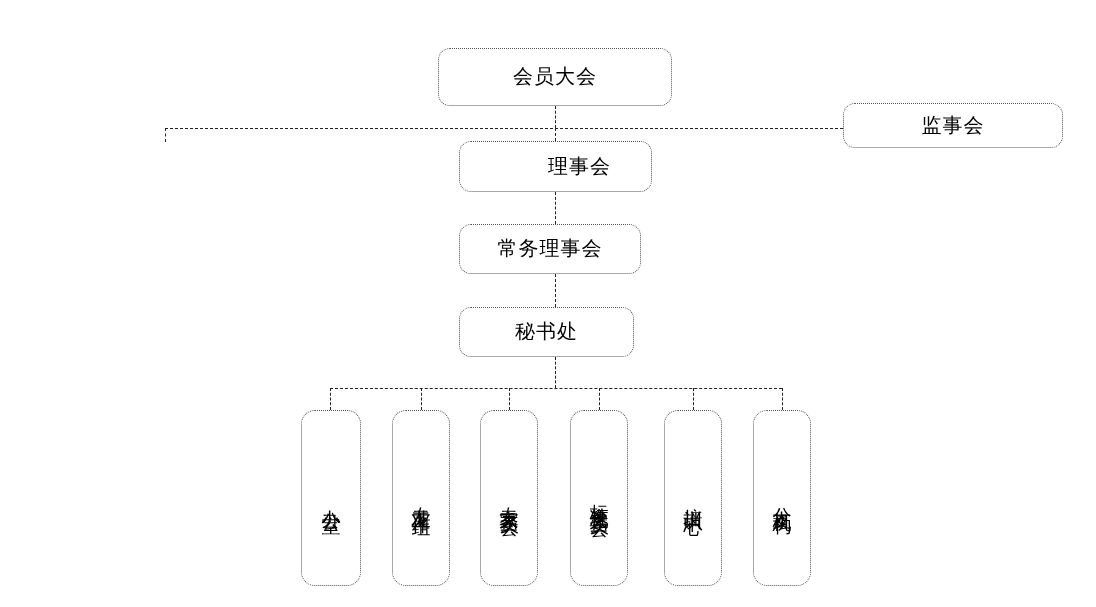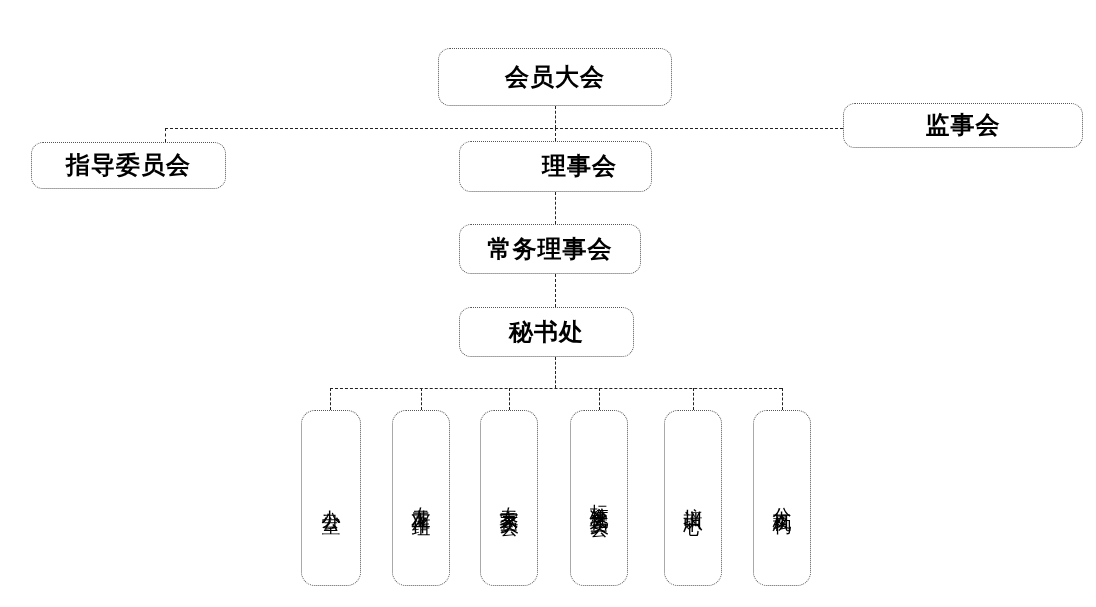--- a/index.html
+++ b/index.html
@@ -25,24 +25,23 @@
     border: 1px dotted #555555;
     border-radius: 12px;
     background: #ffffff;
     display: flex;
     align-items: center;
     justify-content: center;
     color: #000000;
     line-height: 1.18;
   }
   .node.horiz {
-    font-size: 24px;
+    font-size: 20px;
     letter-spacing: 1px;
     white-space: nowrap;
-    font-weight: bold;
   }
   .node.vert {
     font-size: 19px;
     letter-spacing: 1px;
     writing-mode: vertical-rl;
     text-orientation: upright;
     border-radius: 14px;
     padding: 6px 0;
   }
   .node.vert .label {
@@ -90,25 +89,22 @@
       <div class="conn v" style="left: 509px; top: 388px; height: 22px; width: 0px;"></div>
       <div class="conn v" style="left: 599px; top: 388px; height: 22px; width: 0px;"></div>
       <div class="conn v" style="left: 693px; top: 388px; height: 22px; width: 0px;"></div>
       <div class="conn v" style="left: 782px; top: 388px; height: 22px; width: 0px;"></div>
     </div>
 
   <div class="node horiz" id="node-assembly" style="left: 438px; top: 48px; width: 234px; height: 58px;">
     <span class="label">会员大会</span>
   </div>
 
-  <div class="node horiz" id="node-steering_committee" style="left: 31px; top: 142px; width: 195px; height: 47px;">
-    <span class="label">指导委员会</span>
-  </div>
 
-  <div class="node horiz" id="node-supervisors" style="left: 843px; top: 103px; width: 240px; height: 45px;">
+  <div class="node horiz" id="node-supervisors" style="left: 843px; top: 103px; width: 220px; height: 45px;">
     <span class="label">监事会</span>
   </div>
 
   <div class="node horiz" id="node-council" style="left: 459px; top: 141px; width: 193px; height: 51px; padding-left: 48px;">
     <span class="label">理事会</span>
   </div>
 
   <div class="node horiz" id="node-standing_council" style="left: 459px; top: 224px; width: 182px; height: 50px;">
     <span class="label">常务理事会</span>
   </div>

